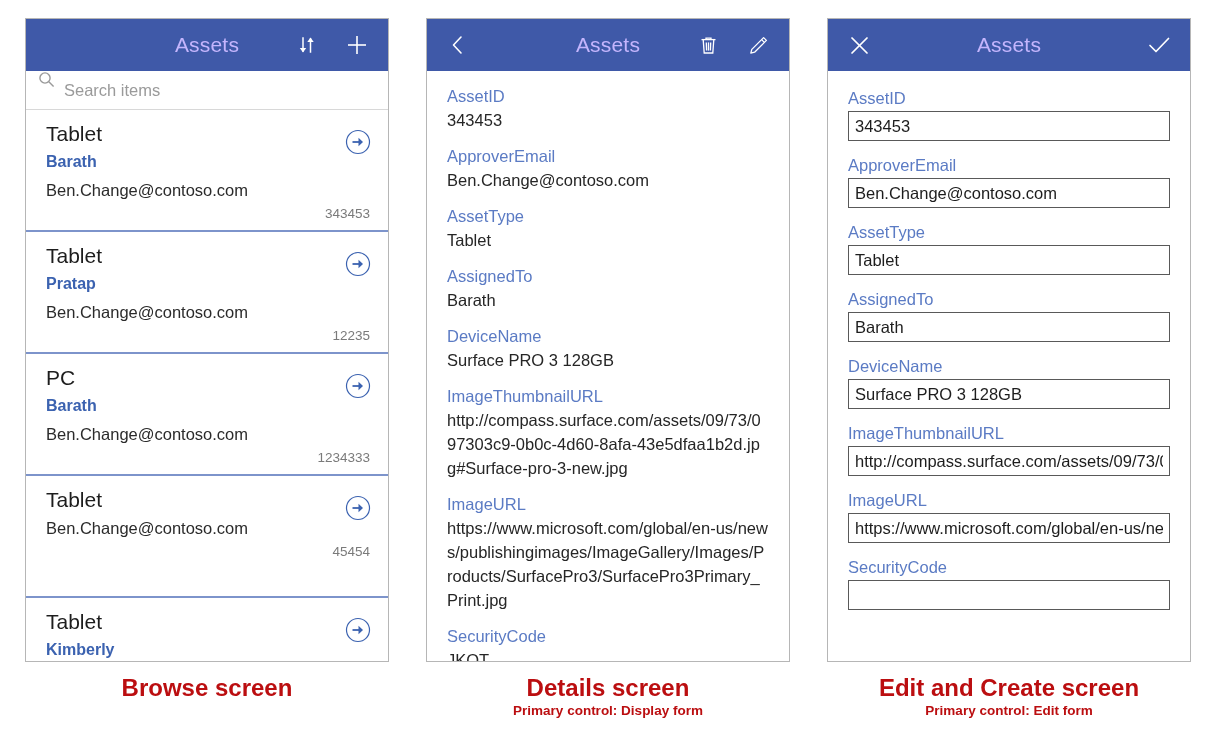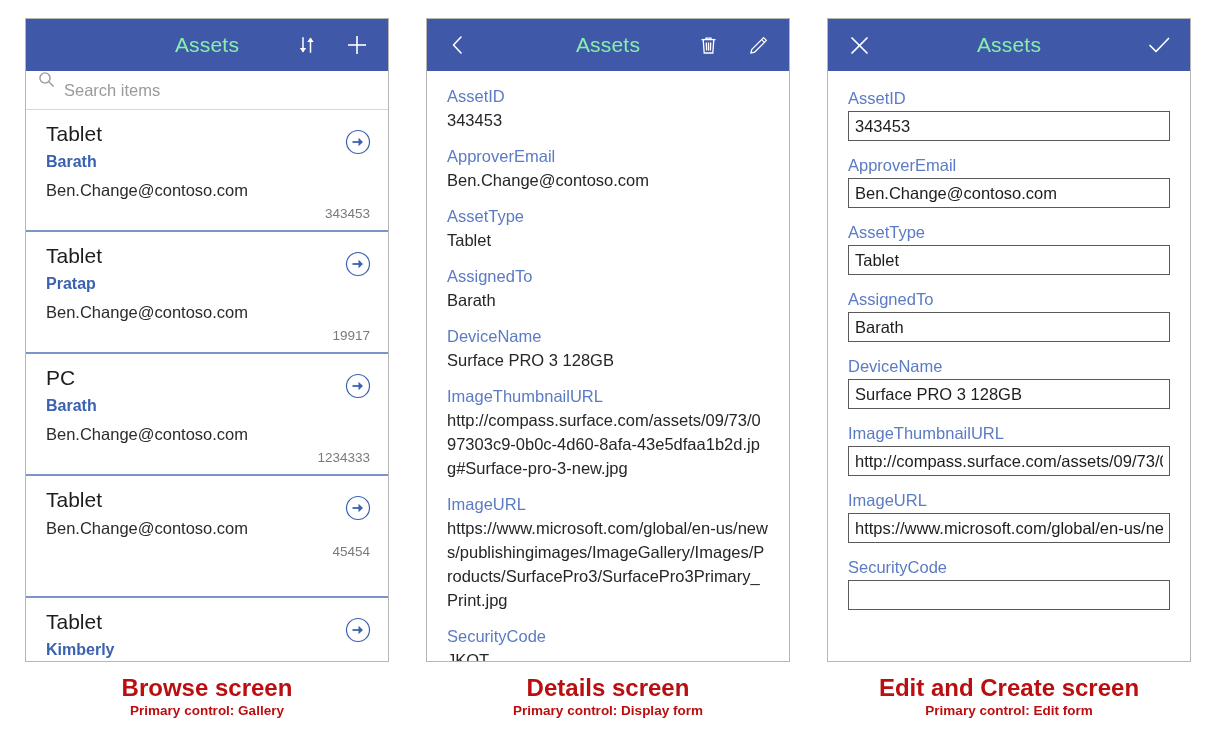--- a/index.html
+++ b/index.html
@@ -43,21 +43,21 @@
     align-items: center;
     padding: 0 14px;
     box-sizing: border-box;
     position: relative;
     flex: 0 0 auto;
   }
   .topbar-title {
     position: absolute;
     left: 0; right: 0;
     text-align: center;
-    color: #86efac;
+    color: #c4b5fd;
     font-size: 21px;
     letter-spacing: .2px;
     pointer-events: none;
   }
   .topbar .spacer { flex: 1 1 auto; }
   .tb-icon {
     width: 34px;
     height: 34px;
     display: flex;
     align-items: center;
@@ -249,21 +249,21 @@
             <line x1="8.5" y1="14" x2="18" y2="14" stroke="#3b62b0" stroke-width="1.8"></line>
             <path d="M14.5 9.8 L19 14 L14.5 18.2 Z" fill="#3b62b0"></path>
           </svg>
         </div>
       </div>
 
       <div class="gal-row">
         <div class="gal-title">Tablet</div>
         <div class="gal-sub">Pratap</div>
         <div class="gal-body">Ben.Change@contoso.com</div>
-        <div class="gal-id">19917</div>
+        <div class="gal-id">12235</div>
         <div class="gal-arrow">
           <svg width="28" height="28" viewBox="0 0 28 28" aria-hidden="true">
             <circle cx="14" cy="14" r="11.5" fill="none" stroke="#3b62b0" stroke-width="1.2"></circle>
             <line x1="8.5" y1="14" x2="18" y2="14" stroke="#3b62b0" stroke-width="1.8"></line>
             <path d="M14.5 9.8 L19 14 L14.5 18.2 Z" fill="#3b62b0"></path>
           </svg>
         </div>
       </div>
 
       <div class="gal-row">
@@ -427,21 +427,20 @@
       </div>
       <div class="efield">
         <span class="elabel">SecurityCode</span>
         <input class="einput" type="text" value="" style="">
       </div>
     </div>
   </div>
 
   <div class="caption" id="cap-browse">
     <span class="cap-main">Browse screen</span>
-    <span class="cap-sub">Primary control: Gallery</span>
   </div>
   <div class="caption" id="cap-details">
     <span class="cap-main">Details screen</span>
     <span class="cap-sub">Primary control: Display form</span>
   </div>
   <div class="caption" id="cap-edit">
     <span class="cap-main">Edit and Create screen</span>
     <span class="cap-sub">Primary control: Edit form</span>
   </div>
 

